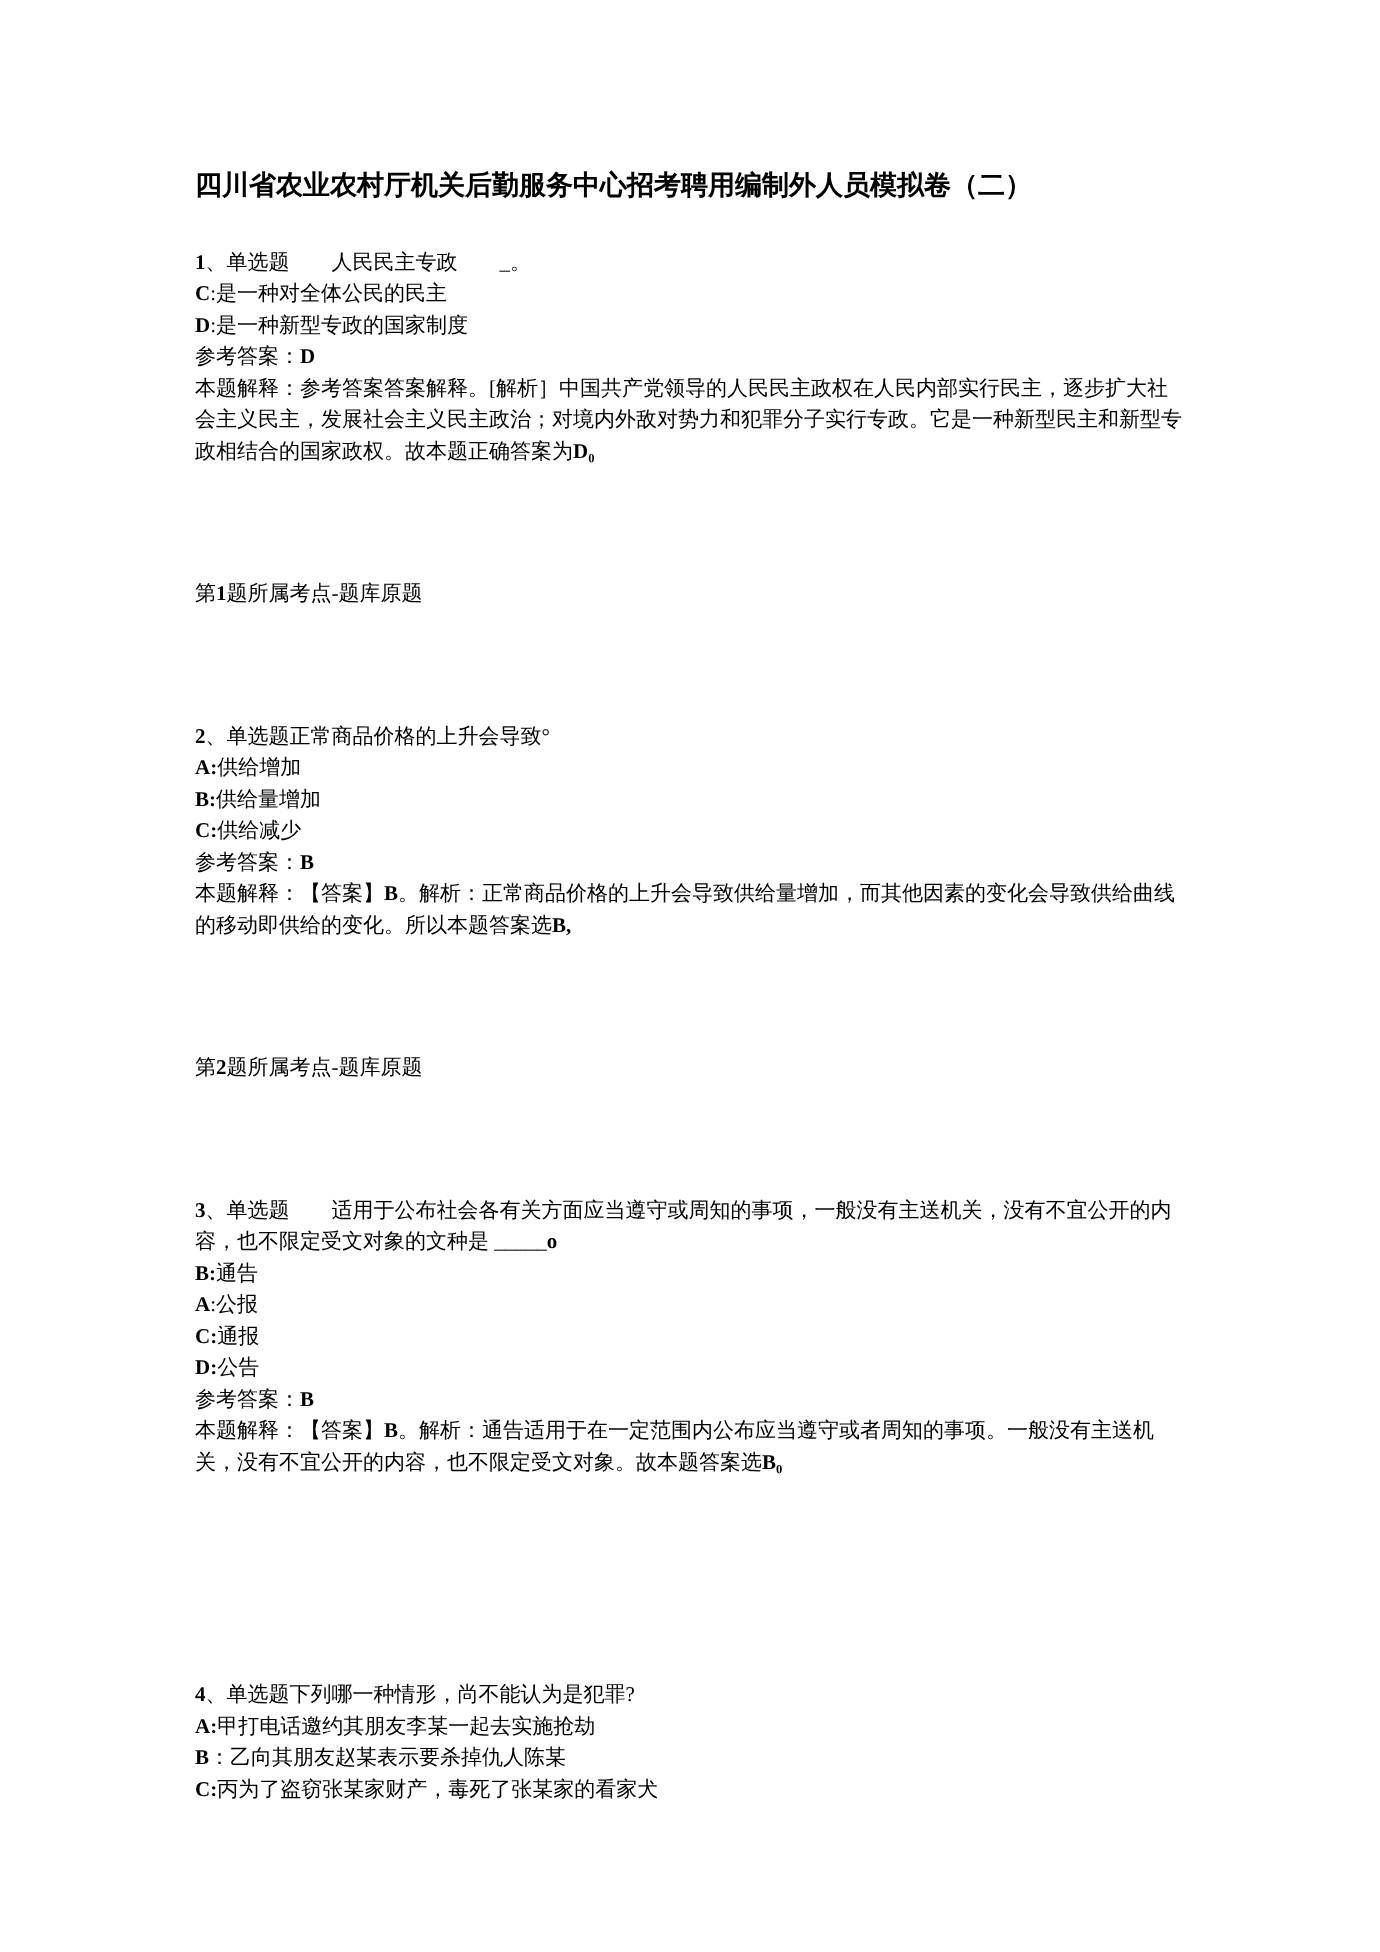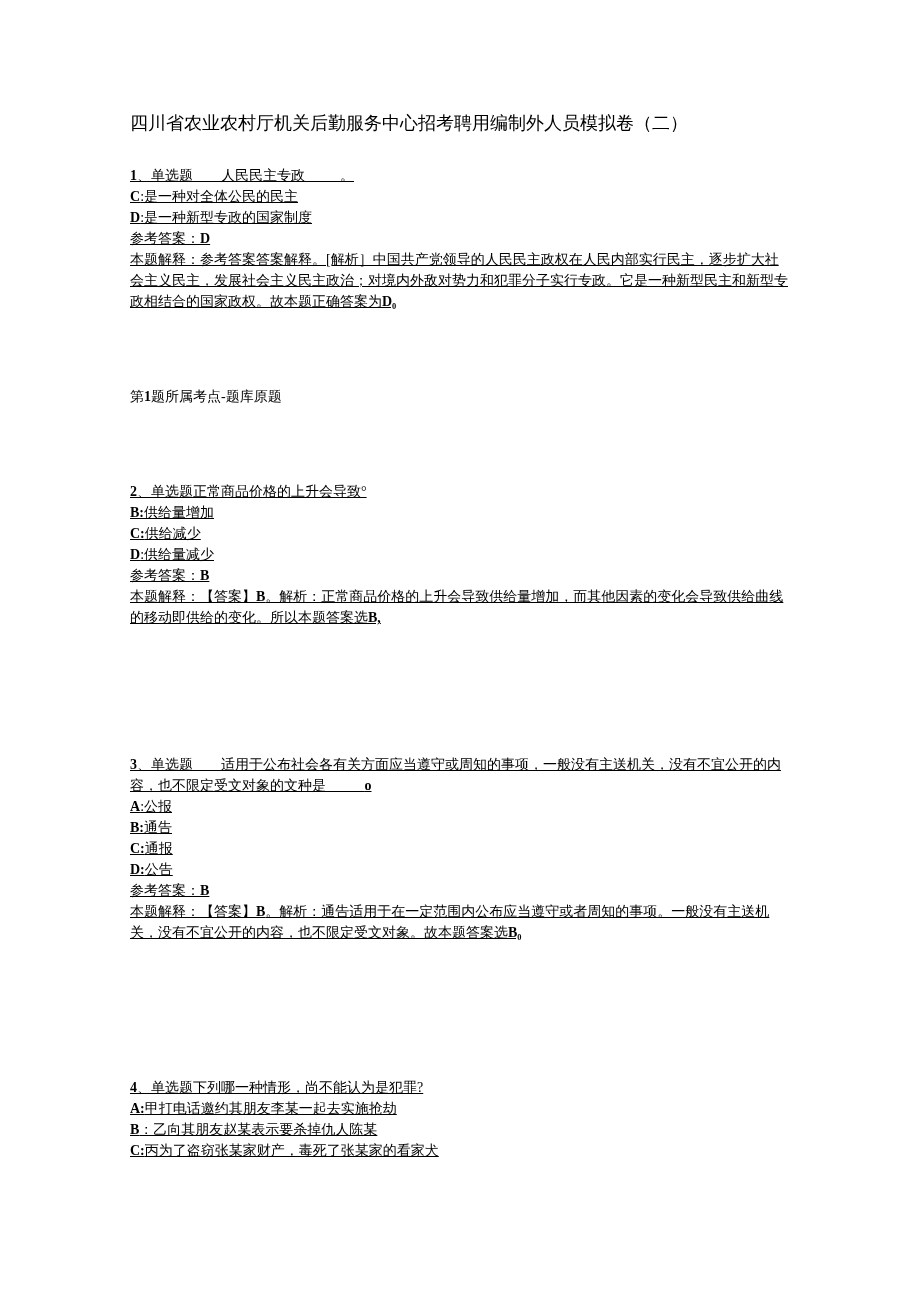--- a/index.html
+++ b/index.html
@@ -12,27 +12,26 @@
     line-height: 1.5;
   }
   .page {
     width: 920px;
     min-height: 1301px;
     padding: 110px 130px 60px 130px;
     box-sizing: border-box;
   }
   .title {
     font-size: 18px;
-    font-weight: normal;
+    font-weight: bold;
     text-align: left;
     margin-bottom: 28px;
   }
   .question-block {
     margin-bottom: 22px;
-    text-decoration: underline;
   }
   .kp-block {
     margin-bottom: 22px;
   }
   .spacer-large {
     height: 60px;
   }
   .spacer-medium {
     height: 52px;
   }
@@ -62,36 +61,39 @@
   <div class="spacer-medium"></div>
 
   <div class="kp-block">
     <p class="line"><span>第</span><span class="bold">1</span><span>题所属考点-题库原题</span></p>
   </div>
 
   <div class="spacer-medium"></div>
 
   <div class="question-block">
     <p class="line"><span class="bold">2</span><span>、单选题正常商品价格的上升会导致°</span></p>
+    <p class="line"><span class="bold">A:</span><span>供给增加</span></p>
     <p class="line"><span class="bold">B:</span><span>供给量增加</span></p>
     <p class="line"><span class="bold">C:</span><span>供给减少</span></p>
-    <p class="line"><span class="bold">D</span><span>:供给量减少</span></p>
     <p class="line"><span>参考答案：</span><span class="bold">B</span></p>
     <p class="line"><span>本题解释：【答案】</span><span class="bold">B</span><span>。解析：正常商品价格的上升会导致供给量增加，而其他因素的变化会导致供给曲线的移动即供给的变化。所以本题答案选</span><span class="bold">B,</span></p>
   </div>
 
   <div class="spacer-medium"></div>
 
+  <div class="kp-block">
+    <p class="line"><span>第</span><span class="bold">2</span><span>题所属考点-题库原题</span></p>
+  </div>
 
   <div class="spacer-medium"></div>
 
   <div class="question-block">
     <p class="line"><span class="bold">3</span><span>、单选题　　适用于公布社会各有关方面应当遵守或周知的事项，一般没有主送机关，没有不宜公开的内容，也不限定受文对象的文种是 _____</span><span class="bold">o</span></p>
+    <p class="line"><span class="bold">B:</span><span>通告</span></p>
     <p class="line"><span class="bold">A</span><span>:公报</span></p>
-    <p class="line"><span class="bold">B:</span><span>通告</span></p>
     <p class="line"><span class="bold">C:</span><span>通报</span></p>
     <p class="line"><span class="bold">D:</span><span>公告</span></p>
     <p class="line"><span>参考答案：</span><span class="bold">B</span></p>
     <p class="line"><span>本题解释：【答案】</span><span class="bold">B</span><span>。解析：通告适用于在一定范围内公布应当遵守或者周知的事项。一般没有主送机关，没有不宜公开的内容，也不限定受文对象。故本题答案选</span><span class="bold">B₀</span></p>
   </div>
 
   <div class="spacer-medium"></div>
 
 
   <div class="spacer-large"></div>

